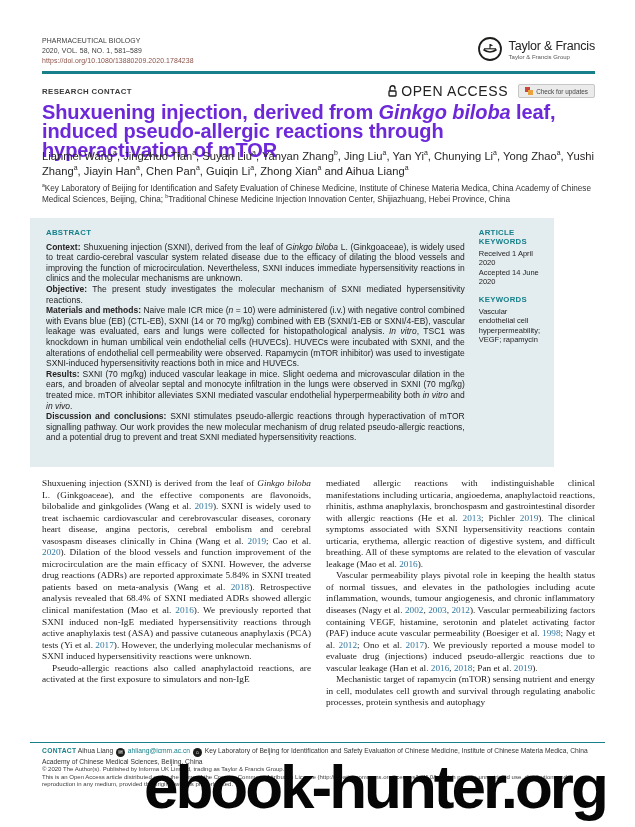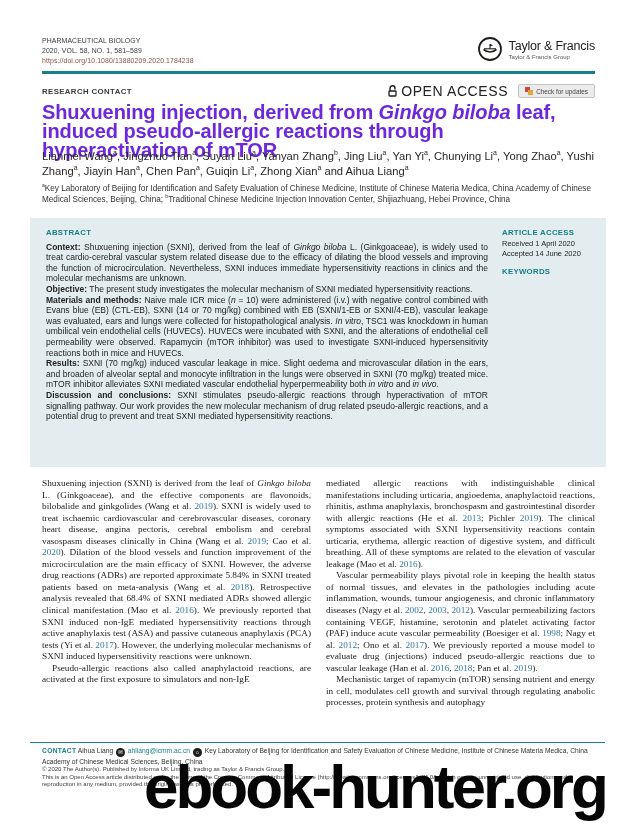--- a/index.html
+++ b/index.html
@@ -28,21 +28,21 @@
   .article-type { font-size:7.8px; font-weight:bold; color:#3a3a3a; letter-spacing:0.4px; }
   .oa { margin-left:auto; display:flex; align-items:center; gap:4px; font-size:14px; color:#222; letter-spacing:0.6px;text-align:center; }
   .badge { margin-left:10px; display:inline-flex; align-items:center; gap:3px; background:#ebebeb; border:1px solid #c6c6c6; border-radius:2px; padding:2px 6px; font-size:6.4px; color:#444; cursor:pointer; }
 
   
   .title { position:absolute; top:103px; left:42px; width:540px; font-size:20px; line-height:19px; font-weight:bold; color:#6d28d9; letter-spacing:-0.1px; }
   .authors { position:absolute; top:149px; left:42px; right:40px; font-size:11.2px; line-height:14.5px; color:#2b2727; }
   .affil { position:absolute; top:184px; left:42px; right:40px; font-size:8.2px; line-height:10.8px; color:#333; }
 
   
-  .abstract-box { position:absolute; top:218px; left:30px; width:576px; height:249px; background:#e3edef; padding:10px 14px 10px 16px; display:flex; gap:14px; overflow:hidden; }
+  .abstract-box { position:absolute; top:218px; left:30px; width:524px; height:249px; background:#e3edef; padding:10px 14px 10px 16px; display:flex; gap:14px; overflow:hidden; }
   .abs-main { width:442px; font-size:8.5px; line-height:10.6px; text-align:justify; color:#262222; }
   .abs-h { font-size:7.8px; font-weight:bold; letter-spacing:0.3px; margin-bottom:3px; }
   .abs-side { flex:1; font-size:7.5px; line-height:9.4px; color:#262222; }
   .abs-side .abs-h { margin-bottom:2px; }
   .kw-h { margin-top:9px; }
 
   
   .columns { position:absolute; top:478px; left:42px; right:40px; height:263px; display:flex; gap:15px; overflow:hidden;
     font-family:"Liberation Serif", serif; }
   .col { width:269px; }
@@ -115,24 +115,25 @@
   <section class="abstract-box">
     <div class="abs-main">
       <div class="abs-h teal">ABSTRACT</div>
       <p><b>Context:</b><span><span> Shuxuening injection (SXNI), derived from the leaf of </span><i>Ginkgo biloba</i><span> L. (Ginkgoaceae), is widely used to treat cardio-cerebral vascular system related disease due to the efficacy of dilating the blood vessels and improving the function of microcirculation. Nevertheless, SXNI induces immediate hypersensitivity reactions in clinics and the molecular mechanisms are unknown.</span></span></p>
       <p><b>Objective:</b><span><span> The present study investigates the molecular mechanism of SXNI mediated hypersensitivity reactions.</span></span></p>
       <p><b>Materials and methods:</b><span><span> Naive male ICR mice (</span><i>n</i><span> = 10) were administered (i.v.) with negative control combined with Evans blue (EB) (CTL-EB), SXNI (14 or 70 mg/kg) combined with EB (SXNI/1-EB or SXNI/4-EB), vascular leakage was evaluated, ears and lungs were collected for histopathological analysis. </span><i>In vitro</i><span>, TSC1 was knockdown in human umbilical vein endothelial cells (HUVECs). HUVECs were incubated with SXNI, and the alterations of endothelial cell permeability were observed. Rapamycin (mTOR inhibitor) was used to investigate SXNI-induced hypersensitivity reactions both in mice and HUVECs.</span></span></p>
       <p><b>Results:</b><span><span> SXNI (70 mg/kg) induced vascular leakage in mice. Slight oedema and microvascular dilation in the ears, and broaden of alveolar septal and monocyte infiltration in the lungs were observed in SXNI (70 mg/kg) treated mice. mTOR inhibitor alleviates SXNI mediated vascular endothelial hyperpermeability both </span><i>in vitro</i><span> and </span><i>in vivo</i><span>.</span></span></p>
       <p><b>Discussion and conclusions:</b><span><span> SXNI stimulates pseudo-allergic reactions through hyperactivation of mTOR signalling pathway. Our work provides the new molecular mechanism of drug related pseudo-allergic reactions, and a potential drug to prevent and treat SXNI mediated hypersensitivity reactions.</span></span></p>
     </div>
     <aside class="abs-side">
-      <div class="abs-h teal">ARTICLE ACCESS</div>
+      <div class="abs-h teal">ARTICLE KEYWORDS</div>
       <div>Received 1 April 2020</div>
       <div>Accepted 14 June 2020</div>
       <div class="abs-h teal kw-h">KEYWORDS</div>
+      <div>Vascular endothelial cell hyperpermeability; VEGF; rapamycin</div>
     </aside>
   </section>
 
   <main class="columns">
     <div class="col">
       <p><span>Shuxuening injection (SXNI) is derived from the leaf of </span><i>Ginkgo biloba</i><span> L. (Ginkgoaceae), and the effective components are flavonoids, bilobalide and ginkgolides (Wang et al. </span><span class="cite">2019</span><span>). SXNI is widely used to treat ischaemic cardiovascular and cerebrovascular diseases, coronary heart disease, angina pectoris, cerebral embolism and cerebral vasospasm diseases clinically in China (Wang et al. </span><span class="cite">2019</span><span>; Cao et al. </span><span class="cite">2020</span><span>). Dilation of the blood vessels and function improvement of the microcirculation are the main efficacy of SXNI. However, the adverse drug reactions (ADRs) are reported approximate 5.84% in SXNI treated patients based on meta-analysis (Wang et al. </span><span class="cite">2018</span><span>). Retrospective analysis revealed that 68.4% of SXNI mediated ADRs showed allergic clinical manifestation (Mao et al. </span><span class="cite">2016</span><span>). We previously reported that SXNI induced non-IgE mediated hypersensitivity reactions through active anaphylaxis test (ASA) and passive cutaneous anaphylaxis (PCA) tests (Yi et al. </span><span class="cite">2017</span><span>). However, the underlying molecular mechanisms of SXNI induced hypersensitivity reactions were unknown.</span></p>
       <p class="indent"><span>Pseudo-allergic reactions also called anaphylactoid reactions, are activated at the first exposure to simulators and non-IgE</span></p>
     </div>
     <div class="col">
       <p><span>mediated allergic reactions with indistinguishable clinical manifestations including urticaria, angioedema, anaphylactoid reactions, rhinitis, asthma anaphylaxis, bronchospasm and gastrointestinal disorder with allergic reactions (He et al. </span><span class="cite">2013</span><span>; Pichler </span><span class="cite">2019</span><span>). The clinical symptoms associated with SXNI hypersensitivity reactions contain urticaria, erythema, allergic reaction of digestive system, and difficult breathing. All of these symptoms are related to the elevation of vascular leakage (Mao et al. </span><span class="cite">2016</span><span>).</span></p>

